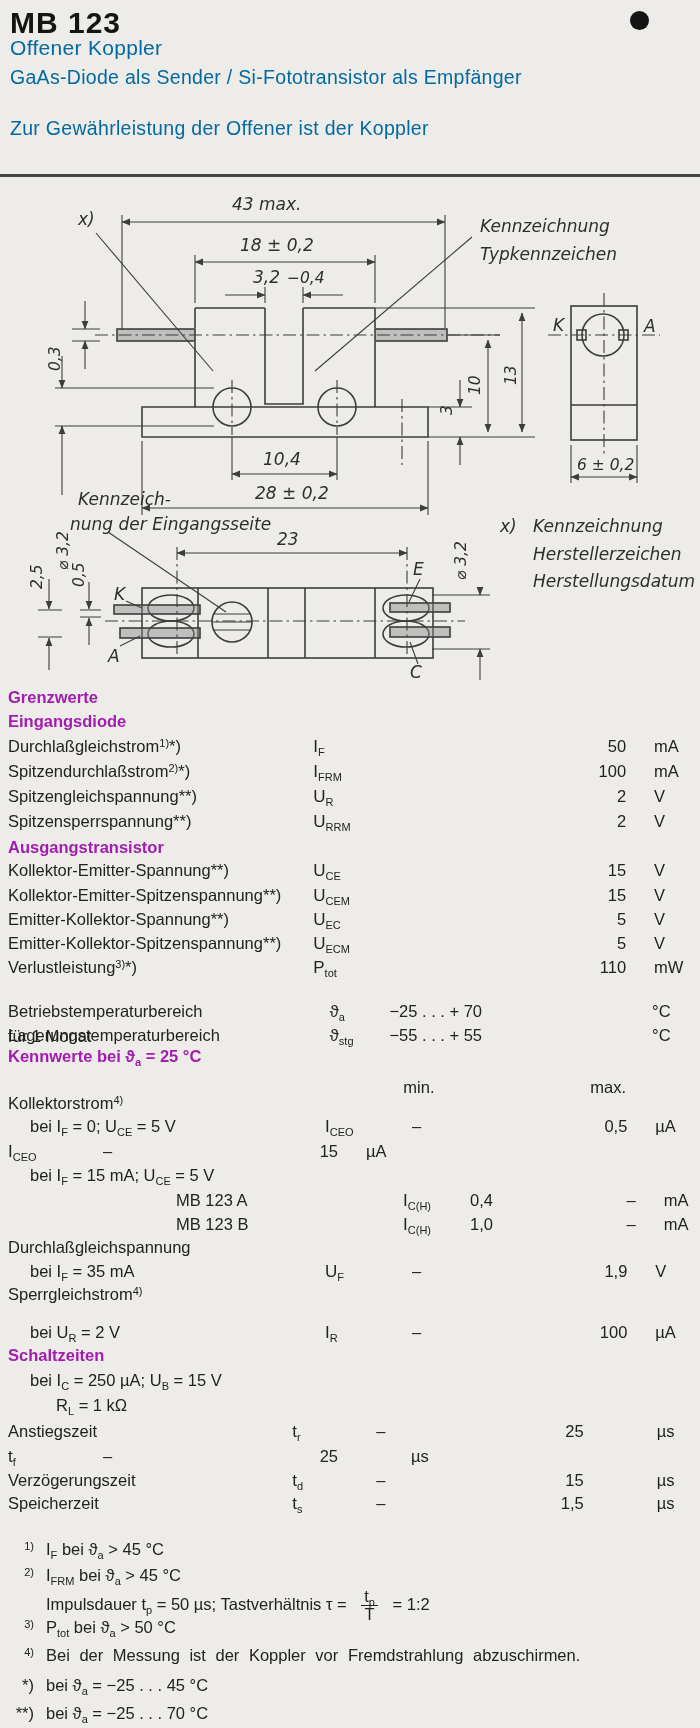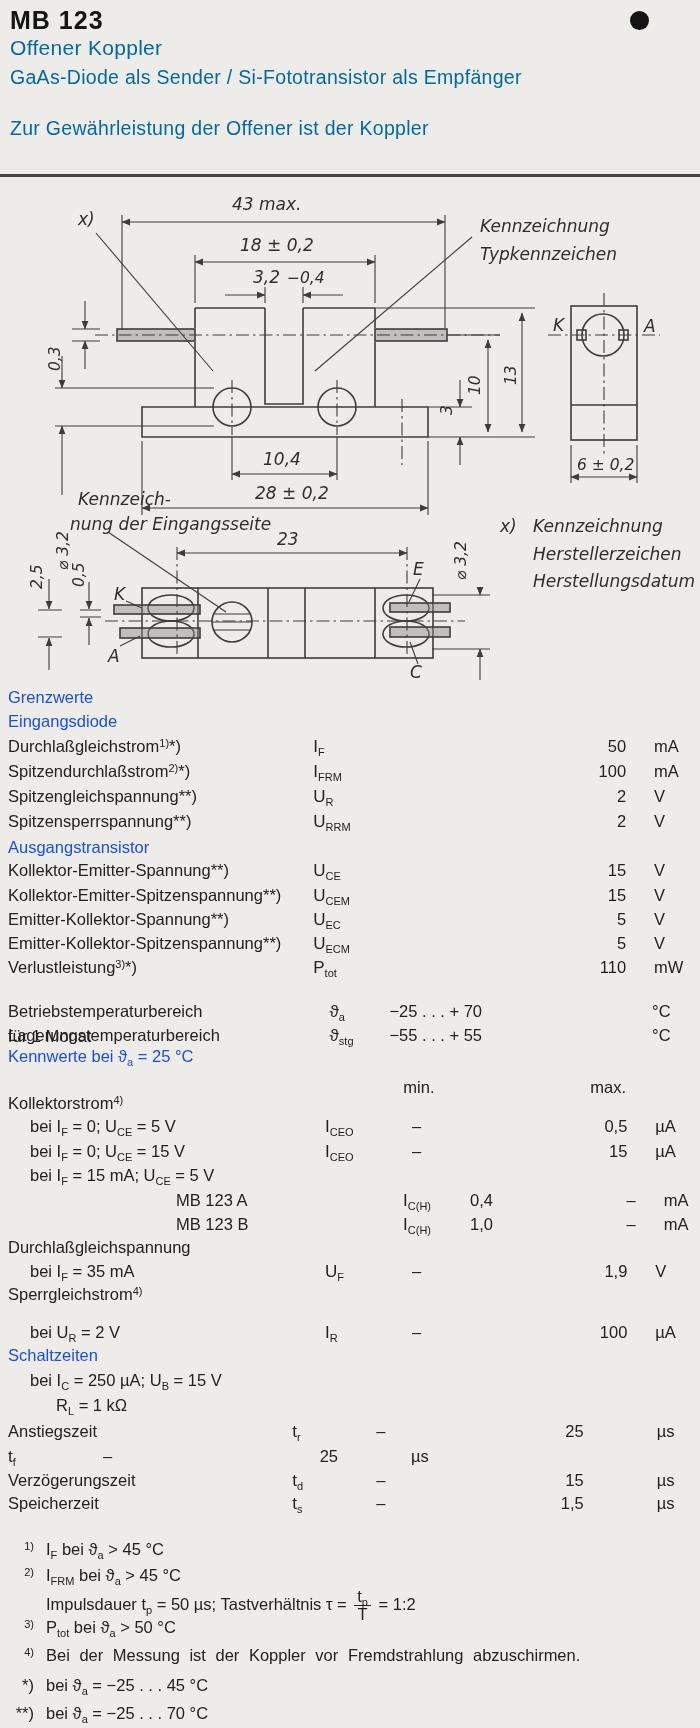--- a/index.html
+++ b/index.html
@@ -3,49 +3,49 @@
 <meta charset="utf-8">
 <style>
   html,body{margin:0;padding:0;}
   .page{
     position:relative;width:700px;height:1728px;
     background:#edecE8;
     font-family:"Liberation Sans",sans-serif;
     color:#1e1e1e;overflow:hidden;
   }
   
-  .hdr-title{position:absolute;left:10px;top:6px;font-size:25px;font-weight:700;letter-spacing:1px;color:#151515;}
+  .hdr-title{position:absolute;left:10px;top:6px;font-size:30px;font-weight:700;letter-spacing:1px;color:#151515;}
   .hdr-dot{position:absolute;left:630px;top:11px;width:19px;height:19px;border-radius:50%;background:#141414;}
   .hdr-sub{position:absolute;left:10px;font-size:19.5px;color:#0369a1;letter-spacing:.3px;white-space:nowrap;}
   .s1{top:36px;font-size:21px;}
   .s2{top:66px;} .s3{top:92px;} .s4{top:117px;} .s5{top:142px;}
   .rule{position:absolute;left:0;top:174px;width:700px;height:3px;background:#454545;}
   
   .drawing{position:absolute;left:0;top:175px;}
   svg text{font-family:"DejaVu Sans",sans-serif;font-style:italic;font-size:15.5px;fill:#2e2e2e;}
   svg .big{font-size:17px;}
   
   .row{position:absolute;left:8px;width:684px;display:flex;align-items:baseline;font-size:16.5px;color:#222;white-space:nowrap;}
-  .bold{font-weight:400;color:#1d4ed8;}
+  .bold{font-weight:700;color:#a21caf;}
   .c-label{width:322px;}
   .c-sym{width:95px;font-size:17px;}
   .c-mid{width:180px;}
   .c-val{width:55px;text-align:right;}
   .c-unit{width:40px;padding-left:28px;}
   .indent1{padding-left:22px;} .indent2{padding-left:48px;} .indent3{padding-left:168px;}
   .range{text-align:left;margin-left:-35px;margin-top:20px;}
   .sz-val{padding-right:45px;}
   sub{font-size:11px;vertical-align:-4px;line-height:0;}
   sup{font-size:11px;vertical-align:5px;line-height:0;}
   
   .fn{position:absolute;left:8px;width:684px;display:flex;align-items:baseline;font-size:16.5px;color:#222;}
   .fn-marker{width:26px;text-align:right;flex:none;}
   .fn-text{padding-left:12px;}
   .wide{word-spacing:5px;}
-  .frac{display:inline-block;text-align:center;vertical-align:middle;margin:0 3px;}
+  .frac{display:inline-block;text-align:center;vertical-align:middle;margin:0 10px;}
   .fnum{display:block;border-bottom:1.4px solid #222;padding:0 3px;line-height:1.05;}
   .fden{display:block;line-height:1.05;}
 </style>
 </head>
 <body>
 
 <div class="page">
 
   <div class="hdr-title">MB 123</div>
   <div class="hdr-dot"></div>
@@ -301,21 +301,20 @@
     </div>
 
   <div class="row" style="top:1117px">
     <span class="c-label indent1">bei I<sub>F</sub> = 0;  U<sub>CE</sub> = 5 V</span>
       <span class="c-sym">I<sub>CEO</sub></span>
     <span class="c-mid">–</span>
       <span class="c-val">0,5</span>
       <span class="c-unit">µA</span>
   </div>
   <div class="row" style="top:1142px">
-    <span class="c-label indent1">bei I<sub>F</sub> = 0;  U<sub>CE</sub> = 15 V</span>
       <span class="c-sym">I<sub>CEO</sub></span>
     <span class="c-mid">–</span>
       <span class="c-val">15</span>
       <span class="c-unit">µA</span>
   </div>
   <div class="row" style="top:1166px">
     <span class="c-label indent1">bei I<sub>F</sub> = 15 mA;  U<sub>CE</sub> = 5 V</span>
   </div>
   <div class="row" style="top:1191px">
     <span class="c-label indent3">MB 123 A</span>

